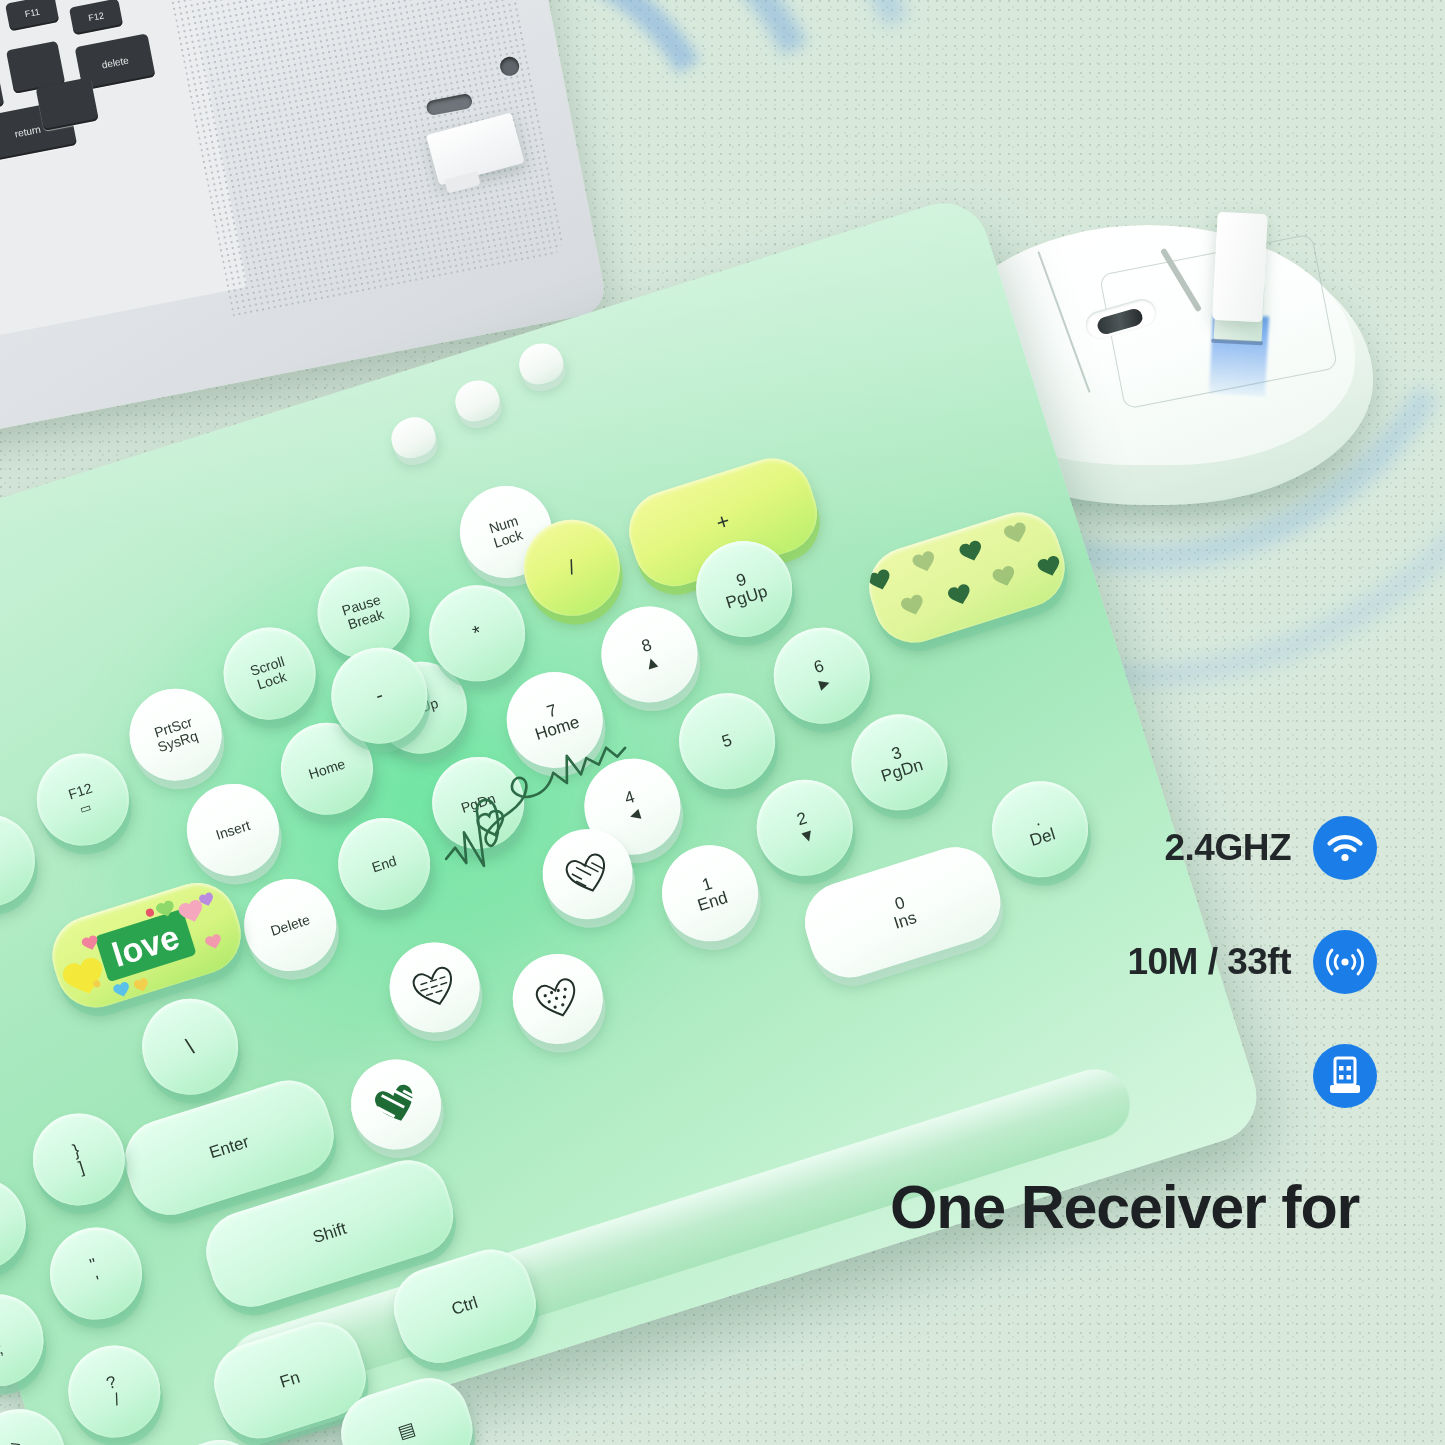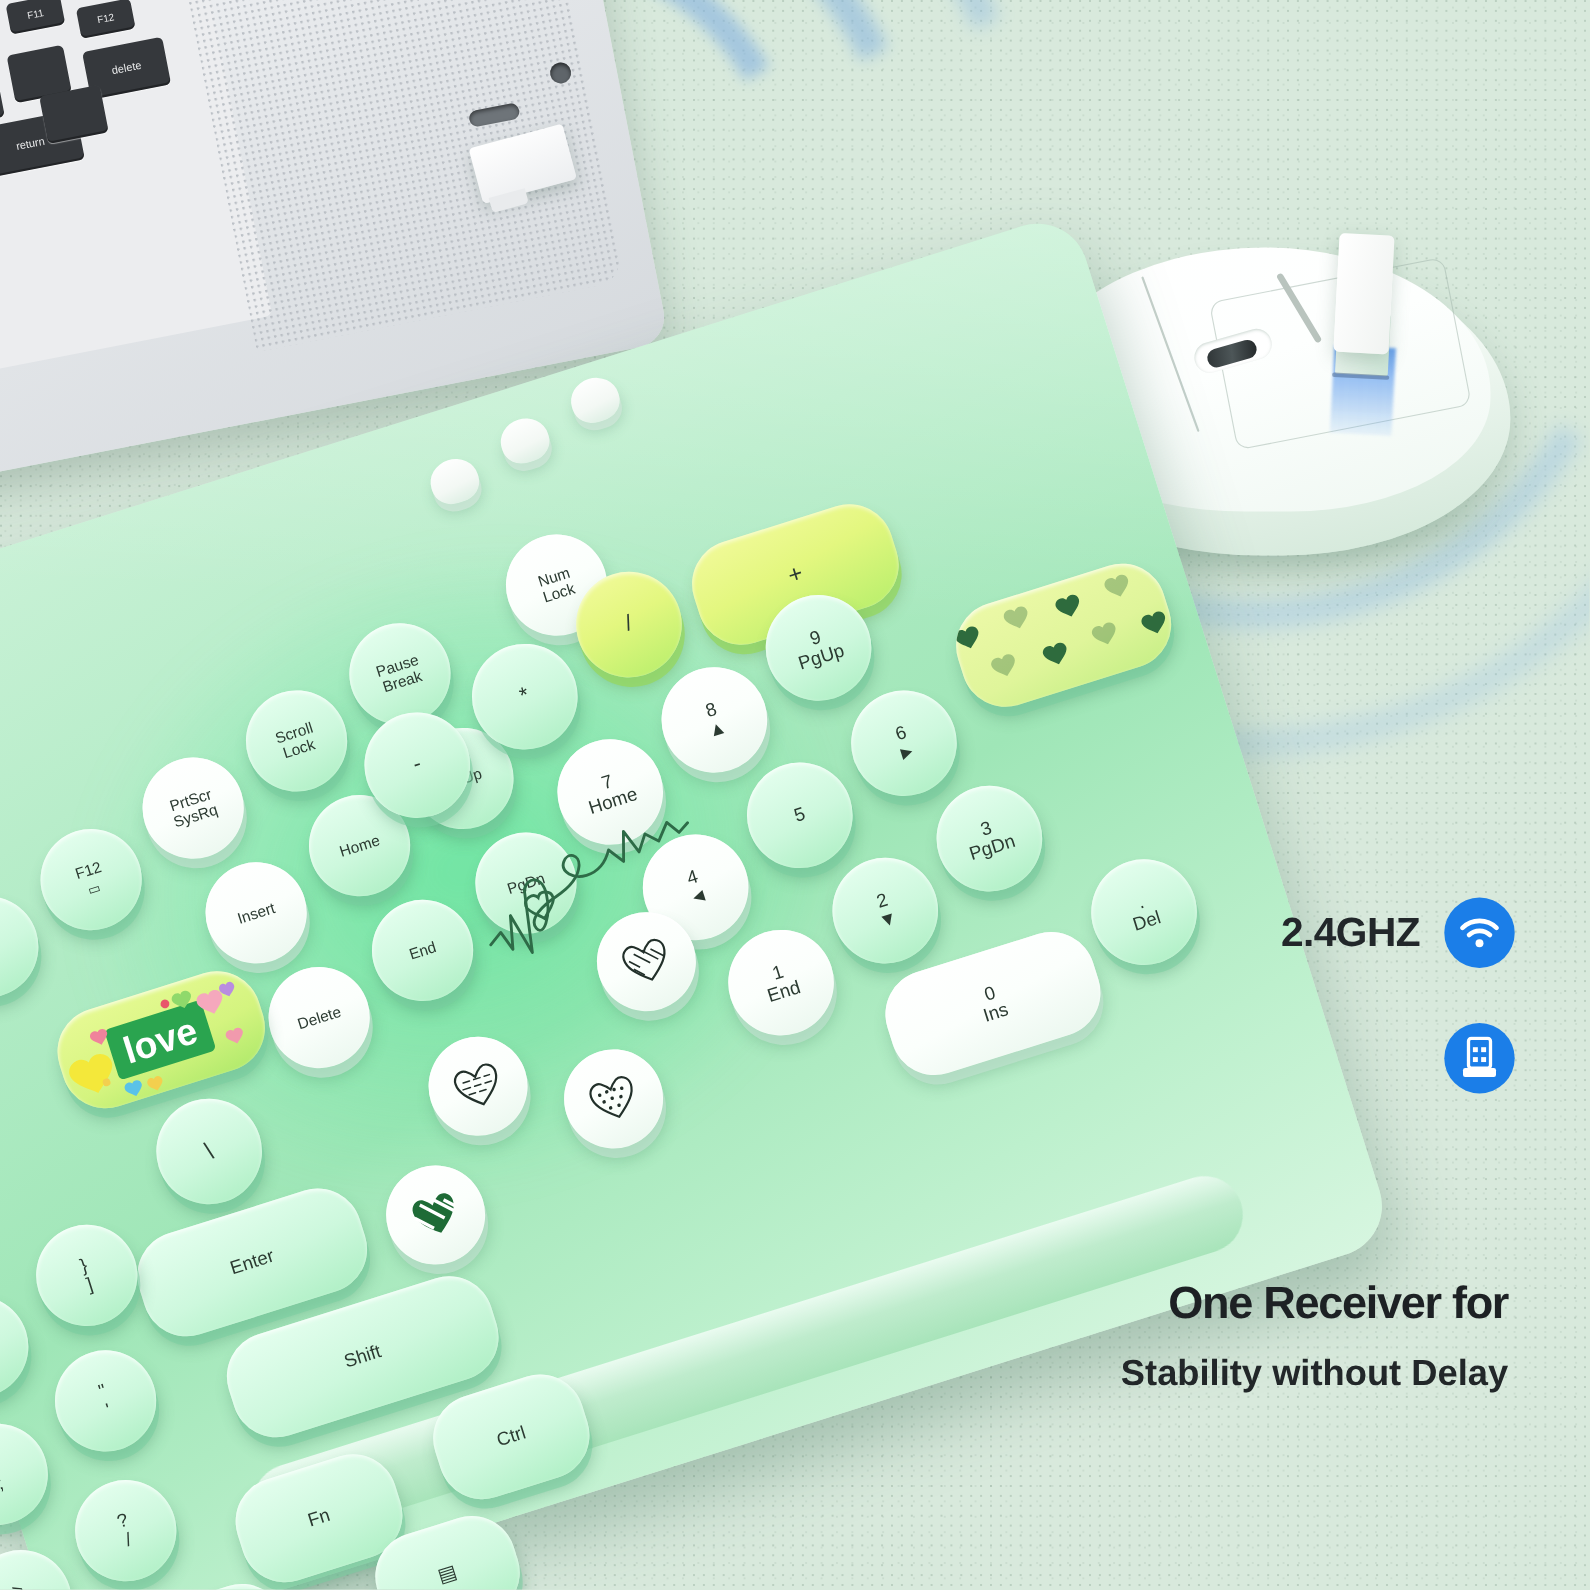--- a/index.html
+++ b/index.html
@@ -150,21 +150,21 @@
 
   
   .features{position:absolute;right:68px;top:812px;width:310px;}
   .frow{display:flex;align-items:center;justify-content:flex-end;gap:22px;height:72px;margin-bottom:42px;}
   .frow .ftext{font-size:37px;font-weight:bold;color:#22272a;letter-spacing:-.5px;white-space:nowrap;}
   .ficon{width:64px;height:64px;border-radius:50%;background:#1b7ee8;
     display:flex;align-items:center;justify-content:center;flex:0 0 64px;}
 
   
   .headline{position:absolute;right:74px;top:1162px;width:640px;text-align:right;}
-  .headline h1{margin:0;font-size:41px;line-height:1.09;font-weight:bold;
+  .headline h1{margin:12px;font-size:61px;line-height:1.09;font-weight:bold;
     color:#1d2124;letter-spacing:-1.2px;}
   .headline .sub{margin-top:22px;font-size:33px;font-weight:bold;color:#222729;}
 </style>
 </head>
 <body>
 
 <div id="stage">
 
   <div class="bg"></div>
   <div class="bg-tex"></div>
@@ -470,36 +470,49 @@
         <svg width="40" height="32" viewBox="0 0 40 32">
           <g fill="none" stroke="#ffffff" stroke-width="4.2" stroke-linecap="round">
             <path d="M4.5 11.5a22 22 0 0 1 31 0"></path>
             <path d="M10.5 18a14 14 0 0 1 19 0"></path>
           </g>
           <circle cx="20" cy="25.5" r="3.6" fill="#ffffff"></circle>
         </svg>
       </div>
     </div>
 
+    <div class="frow">
+      <div class="ftext">10M / 33ft</div>
+      <div class="ficon">
+        <svg width="42" height="36" viewBox="0 0 42 36">
+          <circle cx="21" cy="18" r="3.6" fill="#ffffff"></circle>
+          <g fill="none" stroke="#ffffff" stroke-width="2.8" stroke-linecap="round">
+            <path d="M13.5 11.5a10 10 0 0 0 0 13"></path>
+            <path d="M28.5 11.5a10 10 0 0 1 0 13"></path>
+            <path d="M8 6a18 18 0 0 0 0 24"></path>
+            <path d="M34 6a18 18 0 0 1 0 24"></path>
+          </g>
+        </svg>
+      </div>
+    </div>
 
     <div class="frow">
       <div class="ficon">
         <svg width="34" height="40" viewBox="0 0 34 40">
           <rect x="7" y="2" width="20" height="27" rx="2.5" fill="none" stroke="#ffffff" stroke-width="3"></rect>
           <rect x="11" y="10" width="4.5" height="4.5" fill="#ffffff"></rect>
           <rect x="18.5" y="10" width="4.5" height="4.5" fill="#ffffff"></rect>
           <rect x="11" y="19" width="4.5" height="4.5" fill="#ffffff"></rect>
           <rect x="18.5" y="19" width="4.5" height="4.5" fill="#ffffff"></rect>
           <rect x="2" y="29" width="30" height="8" rx="2" fill="#ffffff"></rect>
         </svg>
       </div>
     </div>
 
   </div>
 
   <div class="headline">
     <h1>
       <span>One Receiver for</span><br>
     </h1>
-    <div class="sub">Stability without Delay</div>
   </div>
 
 </div>
 
 </body></html>

